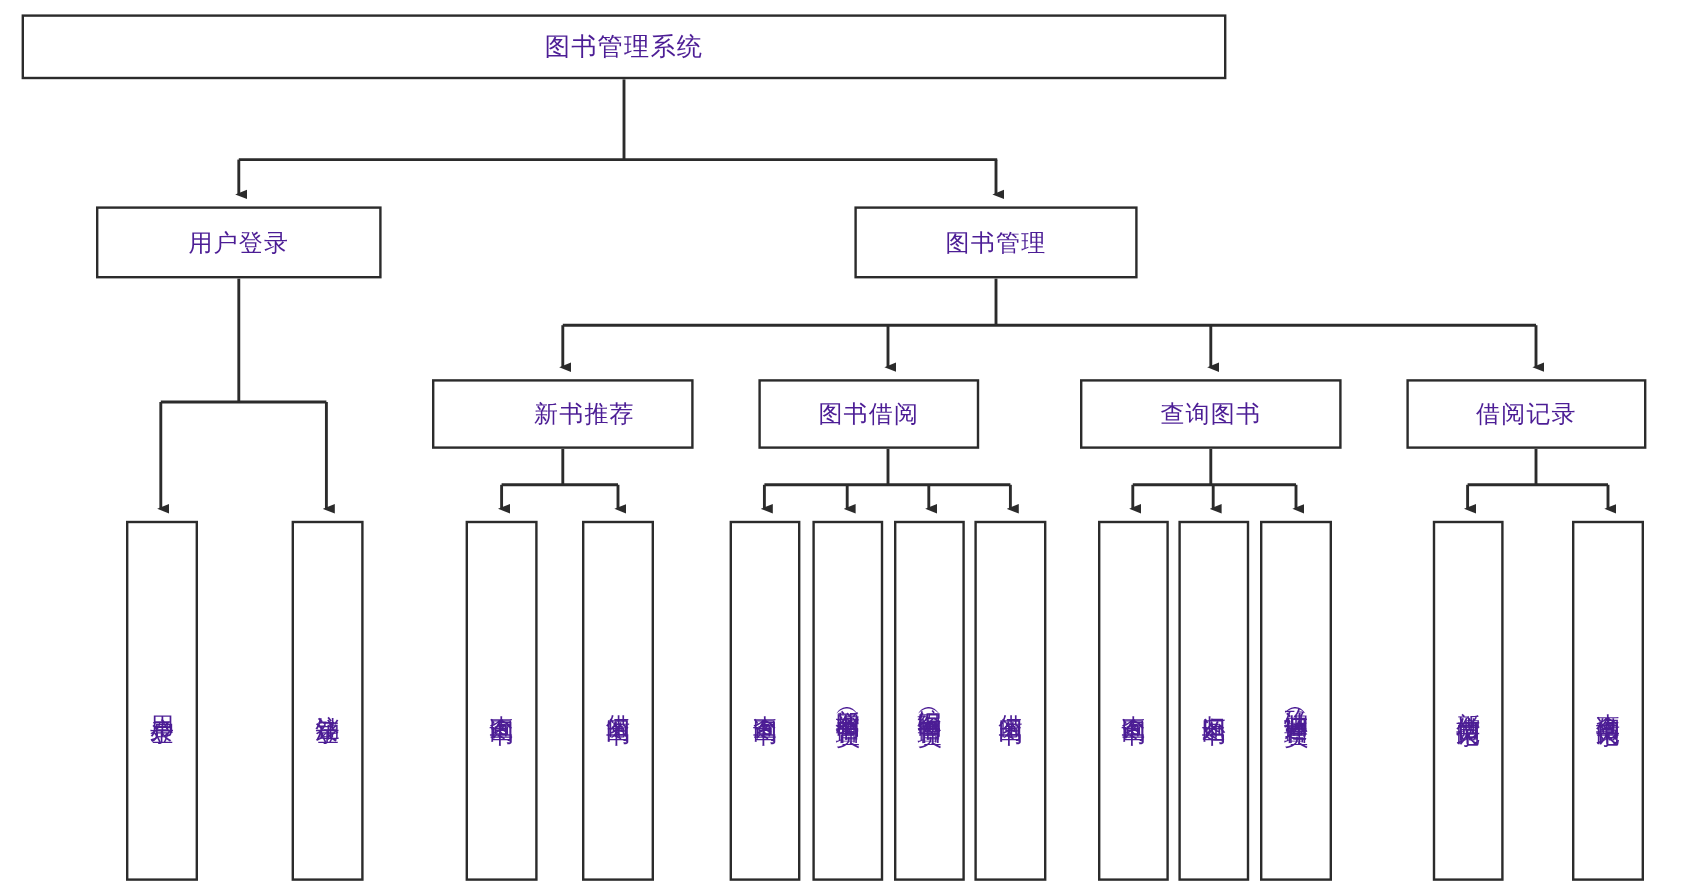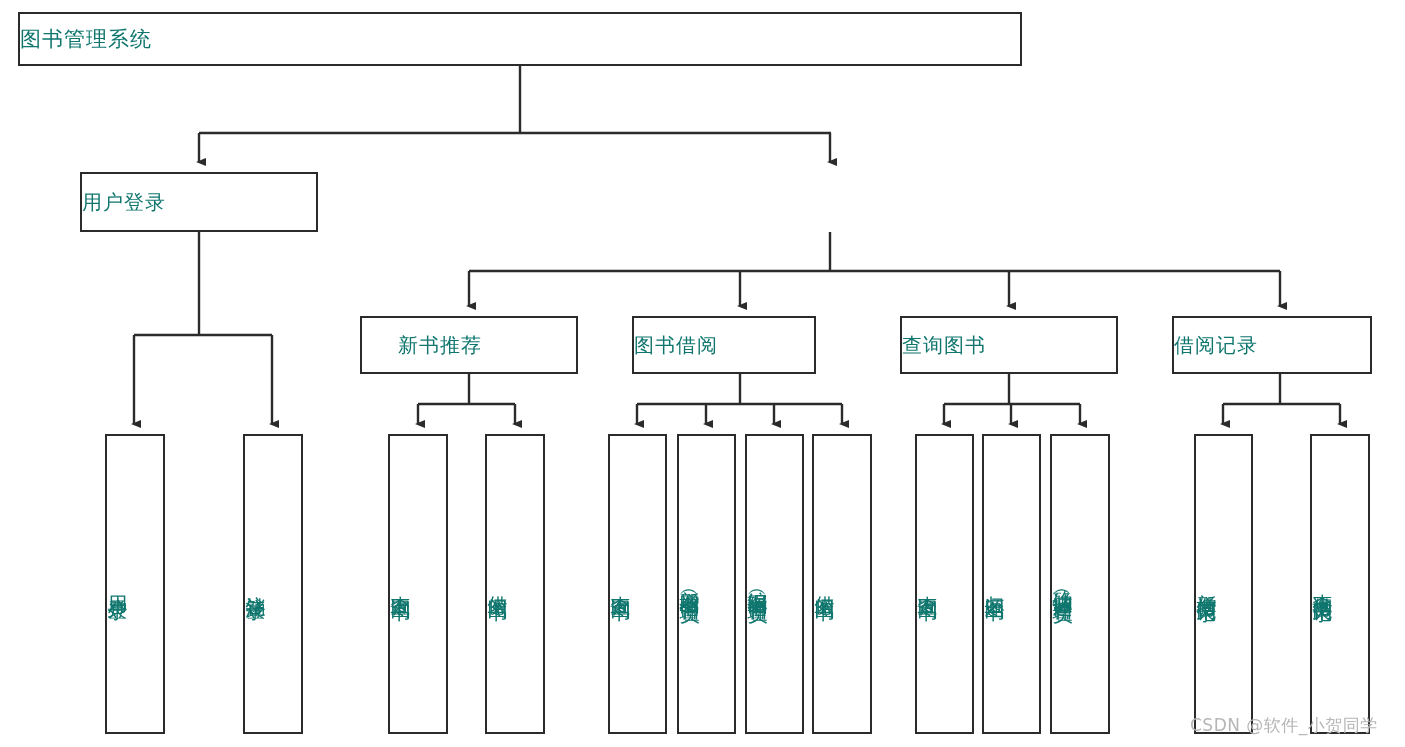--- a/index.html
+++ b/index.html
@@ -25,21 +25,22 @@
     height: 747px;
     pointer-events: none;
   }
   .node {
     position: absolute;
     box-sizing: border-box;
     background: #ffffff;
     border: 2px solid #2b2b2b;
     display: flex;
     align-items: center;
-    color: #0f766e;
+    justify-content: center;
+    color: #4c1d95;
   }
   .node-root {
     font-size: 21px;
     letter-spacing: 1px;
   }
   .node-mid {
     font-size: 20px;
     letter-spacing: 1px;
   }
   .node-leaf {
@@ -118,20 +119,23 @@
     </g>
   </svg>
 
   <div class="node node-root" style="left:18px; top:12px; width:1004px; height:54px;">
     <span class="htext">图书管理系统</span>
   </div>
 
   <div class="node node-mid" style="left:80px; top:172px; width:238px; height:60px;">
     <span class="htext">用户登录</span>
   </div>
+  <div class="node node-mid" style="left:712px; top:172px; width:236px; height:60px;">
+    <span class="htext">图书管理</span>
+  </div>
 
   <div class="node node-mid" style="left:360px; top:316px; width:218px; height:58px;padding-left:36px;">
     <span class="htext">新书推荐</span>
   </div>
   <div class="node node-mid" style="left:632px; top:316px; width:184px; height:58px;">
     <span class="htext">图书借阅</span>
   </div>
   <div class="node node-mid" style="left:900px; top:316px; width:218px; height:58px;">
     <span class="htext">查询图书</span>
   </div>
@@ -172,15 +176,14 @@
   <div class="node node-leaf" style="left:1050px; top:434px; width:60px; height:300px;">
     <span class="vtext">确认归还（管理员）</span>
   </div>
   <div class="node node-leaf" style="left:1194px; top:434px; width:59px; height:300px;">
     <span class="vtext">新增借阅记录</span>
   </div>
   <div class="node node-leaf" style="left:1310px; top:434px; width:60px; height:300px;">
     <span class="vtext">查询借阅记录</span>
   </div>
 
-  <div class="watermark" style="left:1190px; top:714px;">CSDN @软件_小贺同学</div>
 
 </div>
 
 </body></html>

